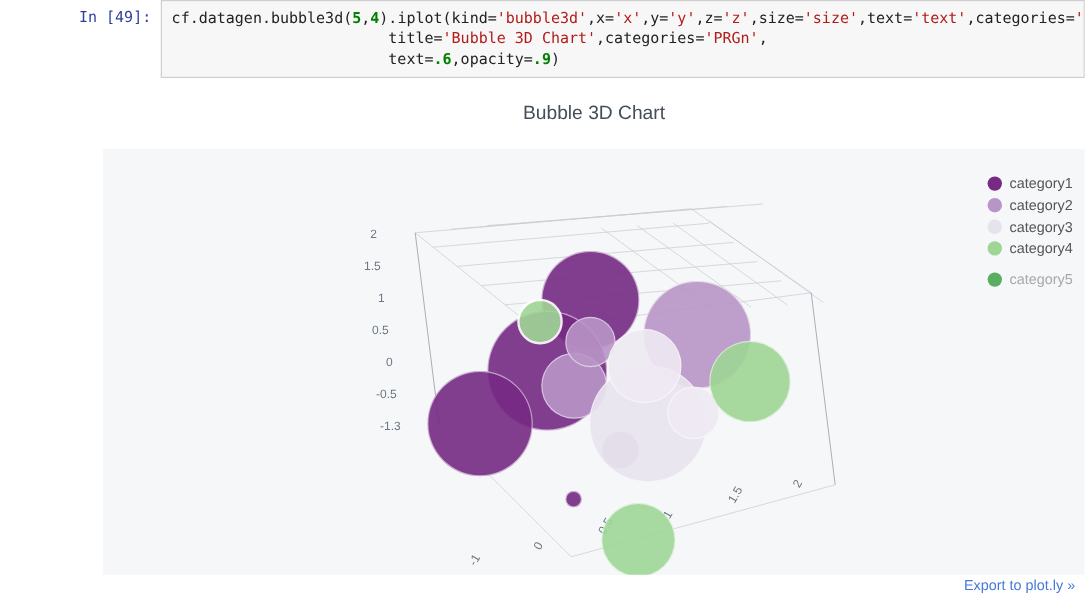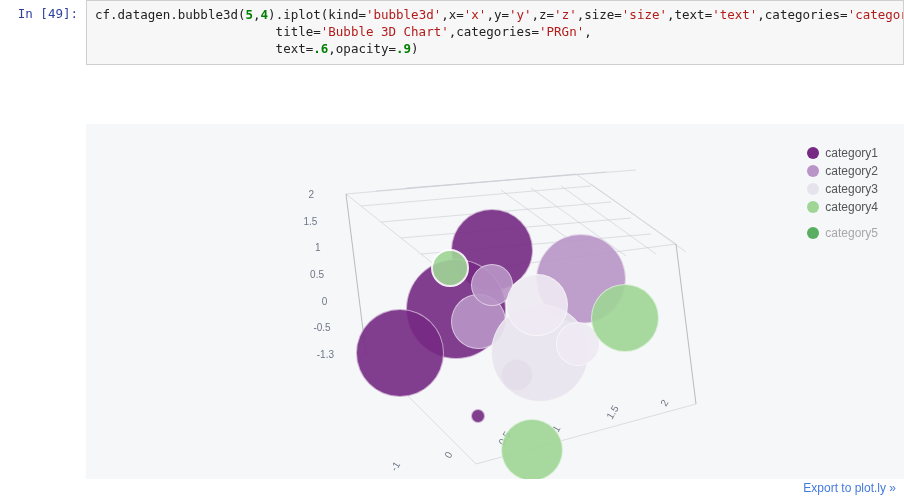--- a/index.html
+++ b/index.html
@@ -7,20 +7,21 @@
     font-family: "Helvetica Neue", Helvetica, Arial, sans-serif;
     font-size: 13px;
     background: #ffffff;
     width: 904px;
     height: 500px;
     overflow: hidden;
   }
   .cell {
     display: flex;
     width: 100%;
+    padding-left: 48px;
   }
   .prompt {
     width: 86px;
     flex: 0 0 86px;
     text-align: right;
     padding: 6px 8px 0 0;
     font-family: Menlo, Consolas, "DejaVu Sans Mono", monospace;
     font-size: 12.5px;
     color: #303F9F;
   }
@@ -61,21 +62,21 @@
     font-weight: 500;
   }
   .plot-bg {
     position: absolute;
     top: 52px; left: 0; right: 0; bottom: 18px;
     background: #f6f7f9;
     overflow: hidden;
   }
   .legend {
     position: absolute;
-    right: 26px;
+    right: 10px;
     top: 74px;
     font-size: 12px;
     color: #555;
   }
   .legend-item { display:flex; align-items:center; gap:6px; margin-bottom:4px; }
   .swatch { width:12px; height:12px; border-radius:50%; display:inline-block; }
   .legend-item.muted { color: #a8a8a8; margin-top: 12px; }
   .export-link {
     position: absolute;
     right: 8px;
@@ -108,20 +109,21 @@
     <span>In [</span><span class="num">49</span><span>]:</span>
   </div>
   <div class="code-wrap"><span>cf.datagen.bubble3d(</span><span class="kw">5</span><span>,</span><span class="kw">4</span><span>).iplot(kind=</span><span class="str">'bubble3d'</span><span>,x=</span><span class="str">'x'</span><span>,y=</span><span class="str">'y'</span><span>,z=</span><span class="str">'z'</span><span>,size=</span><span class="str">'size'</span><span>,text=</span><span class="str">'text'</span><span>,categories=</span><span class="str">'categories'</span>
 <span>                        title=</span><span class="str">'Bubble 3D Chart'</span><span>,categories=</span><span class="str">'PRGn'</span><span>,</span>
 <span>                        text=</span><span class="kw">.6</span><span>,opacity=</span><span class="kw">.9</span><span>)</span></div>
 </div>
 
 <div class="output">
   <div class="out-spacer"></div>
   <div class="plot-area">
+    <div class="plot-title">Bubble 3D Chart</div>
     <div class="plot-bg">
 
       <div class="scene">
 
         <svg class="axis-svg" width="480" height="360">
 
           <g id="zticks">
               <text x="68" y="64" text-anchor="end">2</text>
               <text x="71.33333333333333" y="90.66666666666666" text-anchor="end">1.5</text>
               <text x="74.66666666666667" y="117.33333333333333" text-anchor="end">1</text>

